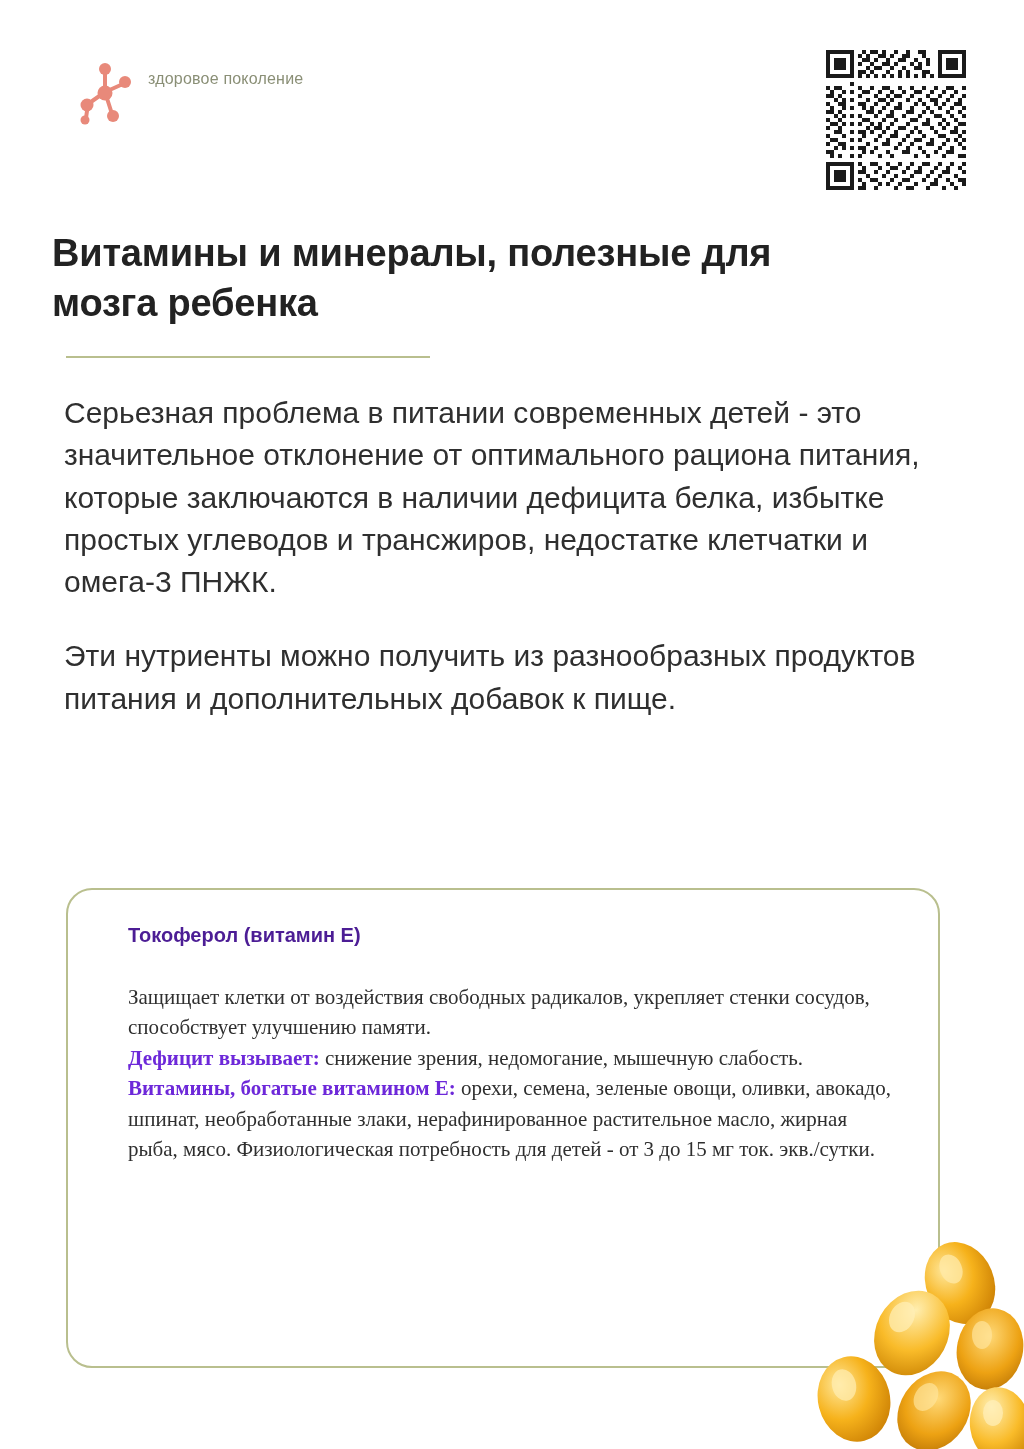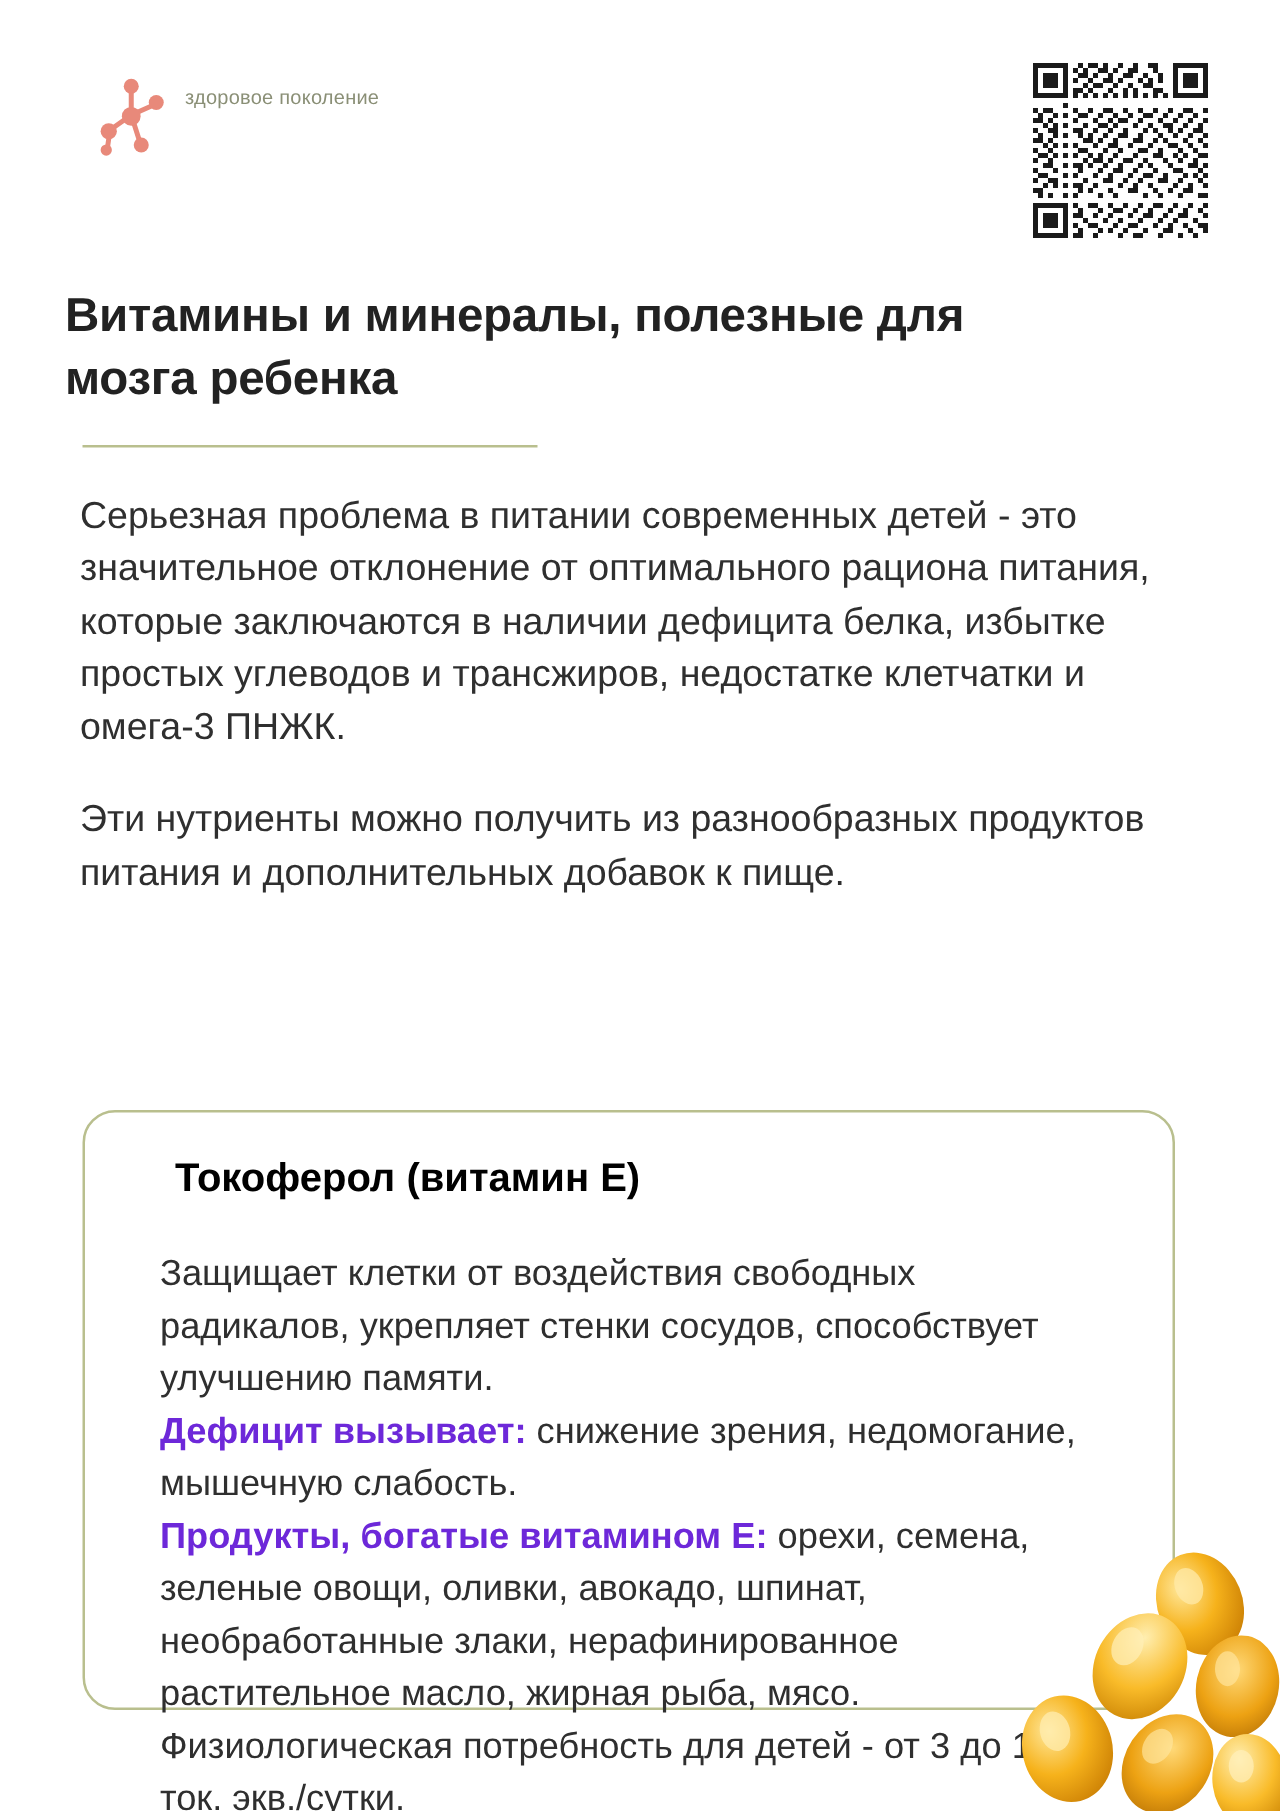--- a/index.html
+++ b/index.html
@@ -110,30 +110,31 @@
     width: 874px;
     height: 480px;
     border: 2px solid #b9bf8e;
     border-radius: 26px;
     box-sizing: border-box;
   }
   .card-inner {
     padding: 32px 46px 0 60px;
   }
   .card-title {
-    font-size: 32px;
+    font-size: 20px;
     font-weight: bold;
-    color: #000000;
-    margin: 0 0 34px 12px;
+    color: #4c1d95;
+    margin: 0 0 34px 0;
     line-height: 1.3;
   }
   .card-body {
-    font-size: 29px;
+    font-size: 21px;
     line-height: 1.45;
     color: #2f2f2f;
+    font-family: Liberation Serif, serif;
   }
   .card-body b { font-weight: bold; color: #6d28d9; }
   .card-body .blk { display: block; }
 
   
   .capsules {
     position: absolute;
     right: 0;
     bottom: 0;
     width: 240px;
@@ -237,21 +238,21 @@
   <p>Серьезная проблема в питании современных  детей - это значительное отклонение от оптимального рациона питания, которые заключаются в наличии дефицита белка, избытке простых углеводов и трансжиров, недостатке клетчатки и омега-3 ПНЖК.</p>
   <p>Эти нутриенты можно получить из разнообразных продуктов питания и дополнительных добавок к пище.</p>
 </div>
 
 <div class="card">
   <div class="card-inner">
     <div class="card-title">Токоферол (витамин Е)</div>
     <div class="card-body">
       <span class="blk">Защищает клетки от воздействия свободных радикалов, укрепляет стенки сосудов, способствует улучшению памяти.</span>
       <span class="blk"><b>Дефицит вызывает:</b><span> снижение зрения, недомогание, мышечную слабость.</span></span>
-      <span class="blk"><b>Продукты, богатые витамином Е:</b><span> орехи, семена, зеленые овощи, оливки, авокадо, шпинат, необработанные злаки, нерафинированное растительное масло, жирная рыба, мясо. Физиологическая потребность для детей - от 3 до 15 мг ток. экв./сутки.</span></span>
+      <span class="blk"><b>Витамины, богатые витамином Е:</b><span> орехи, семена, зеленые овощи, оливки, авокадо, шпинат, необработанные злаки, нерафинированное растительное масло, жирная рыба, мясо. Физиологическая потребность для детей - от 3 до 15 мг ток. экв./сутки.</span></span>
     </div>
   </div>
 </div>
 
 <div class="capsules">
   <svg width="240" height="220" viewBox="0 0 240 220">
     <defs>
       <radialGradient id="cap1" cx="35%" cy="30%" r="75%">
         <stop offset="0%" stop-color="#ffe79a"></stop>
         <stop offset="55%" stop-color="#f6b21b"></stop>

